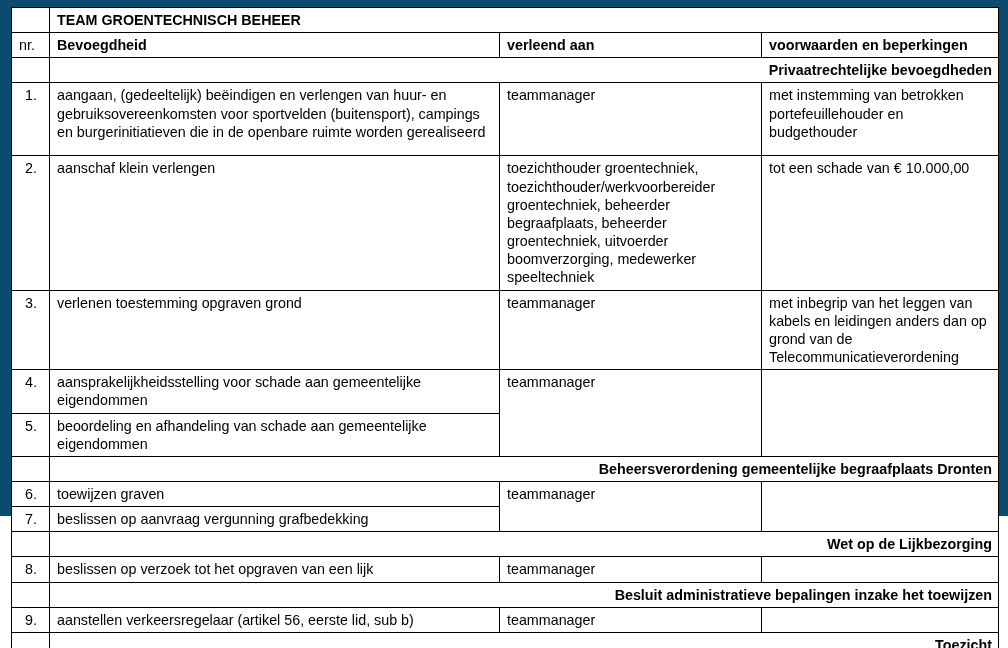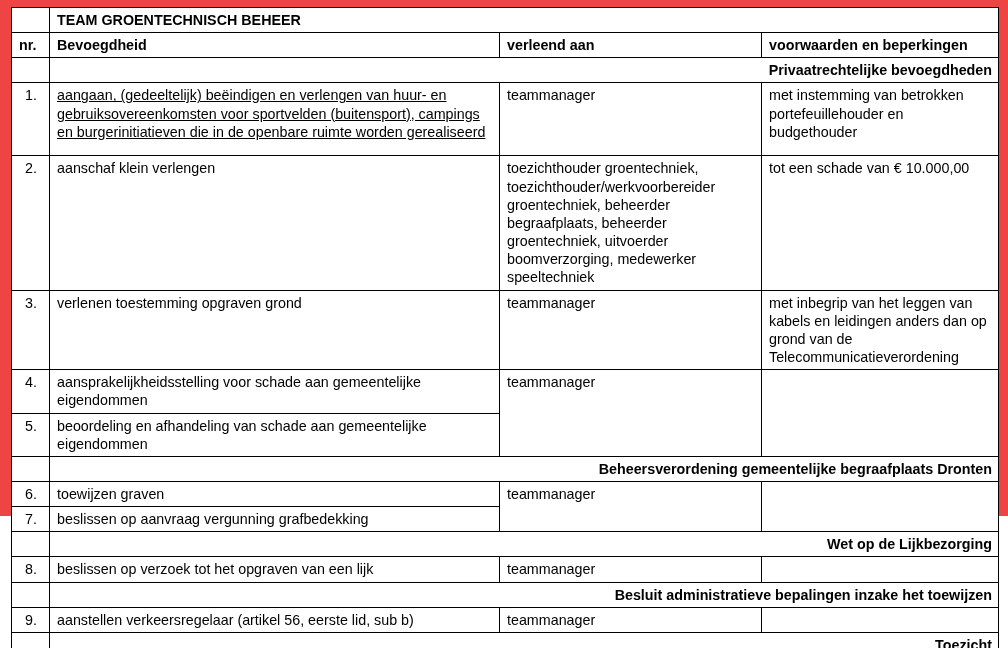--- a/index.html
+++ b/index.html
@@ -11,21 +11,21 @@
     width: 1008px;
     height: 648px;
     font-family: "Liberation Sans", sans-serif;
     color: #000000;
     overflow: hidden;
   }
   .page {
     position: relative;
     width: 1008px;
     height: 516px;
-    background: #ef4444;
+    background: #0c4a6e;
     box-sizing: border-box;
   }
   table.mandate-table {
     position: absolute;
     left: 11px;
     top: 7px;
     width: 987px;
     border-collapse: collapse;
     table-layout: fixed;
     background: #ffffff;
@@ -47,21 +47,21 @@
   col.c-voor  { width: 237px; }
 
   td.nr {
     text-align: center;
     padding-left: 2px;
     padding-right: 6px;
   }
   td.nr-head {
     text-align: left;
     padding-left: 7px;
-    font-weight: bold;
+    font-weight: normal;
   }
   td.blank-nr {
     
   }
   td.title-cell {
     font-weight: bold;
     font-size: 14.6px;
     padding-top: 6px;
     padding-bottom: 7px;
   }
@@ -73,21 +73,21 @@
   }
   td.section {
     font-weight: bold;
     padding-top: 3px;
     padding-bottom: 3px;
     text-align: right;
   }
   td.cell {
     font-weight: normal;
   }
-  .pad-tall-1 { height: 66px; text-decoration: underline; }
+  .pad-tall-1 { height: 66px; }
   .pad-tall-2 { height: 122px; }
   .pad-tall-3 { height: 70px; }
 </style>
 </head>
 <body>
 
 <div class="page">
 
   <table class="mandate-table">
     <colgroup>

